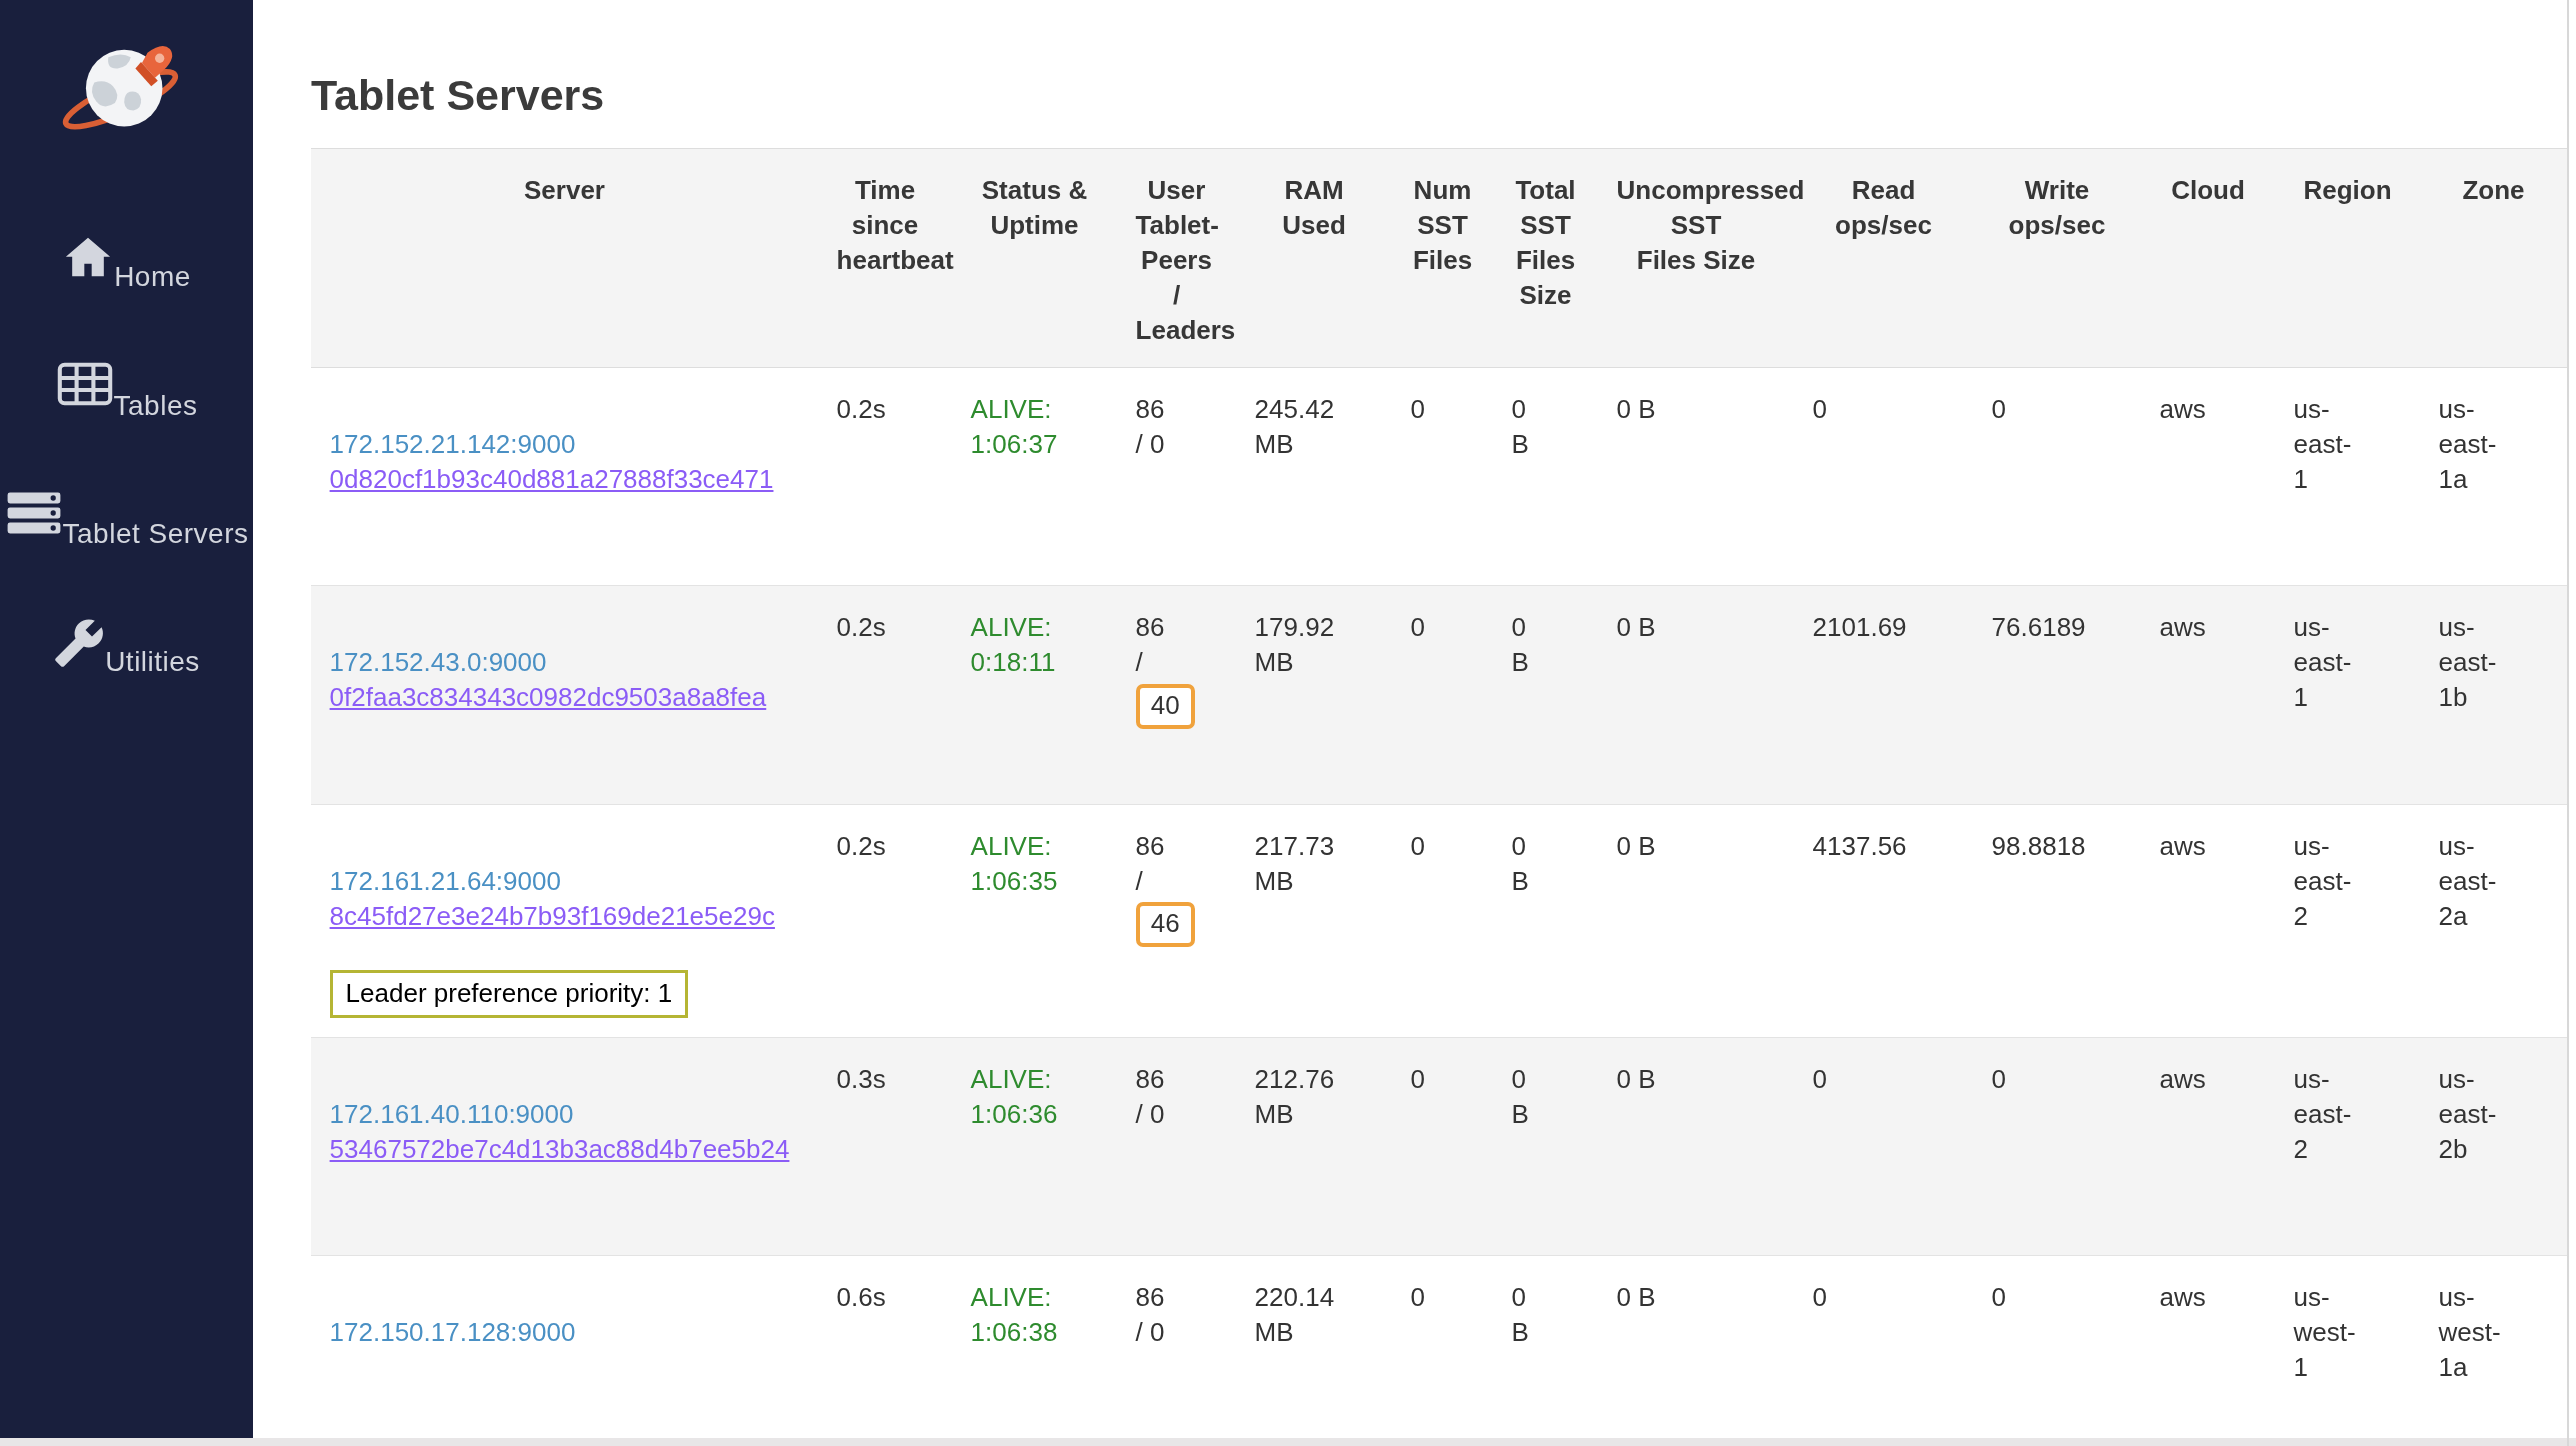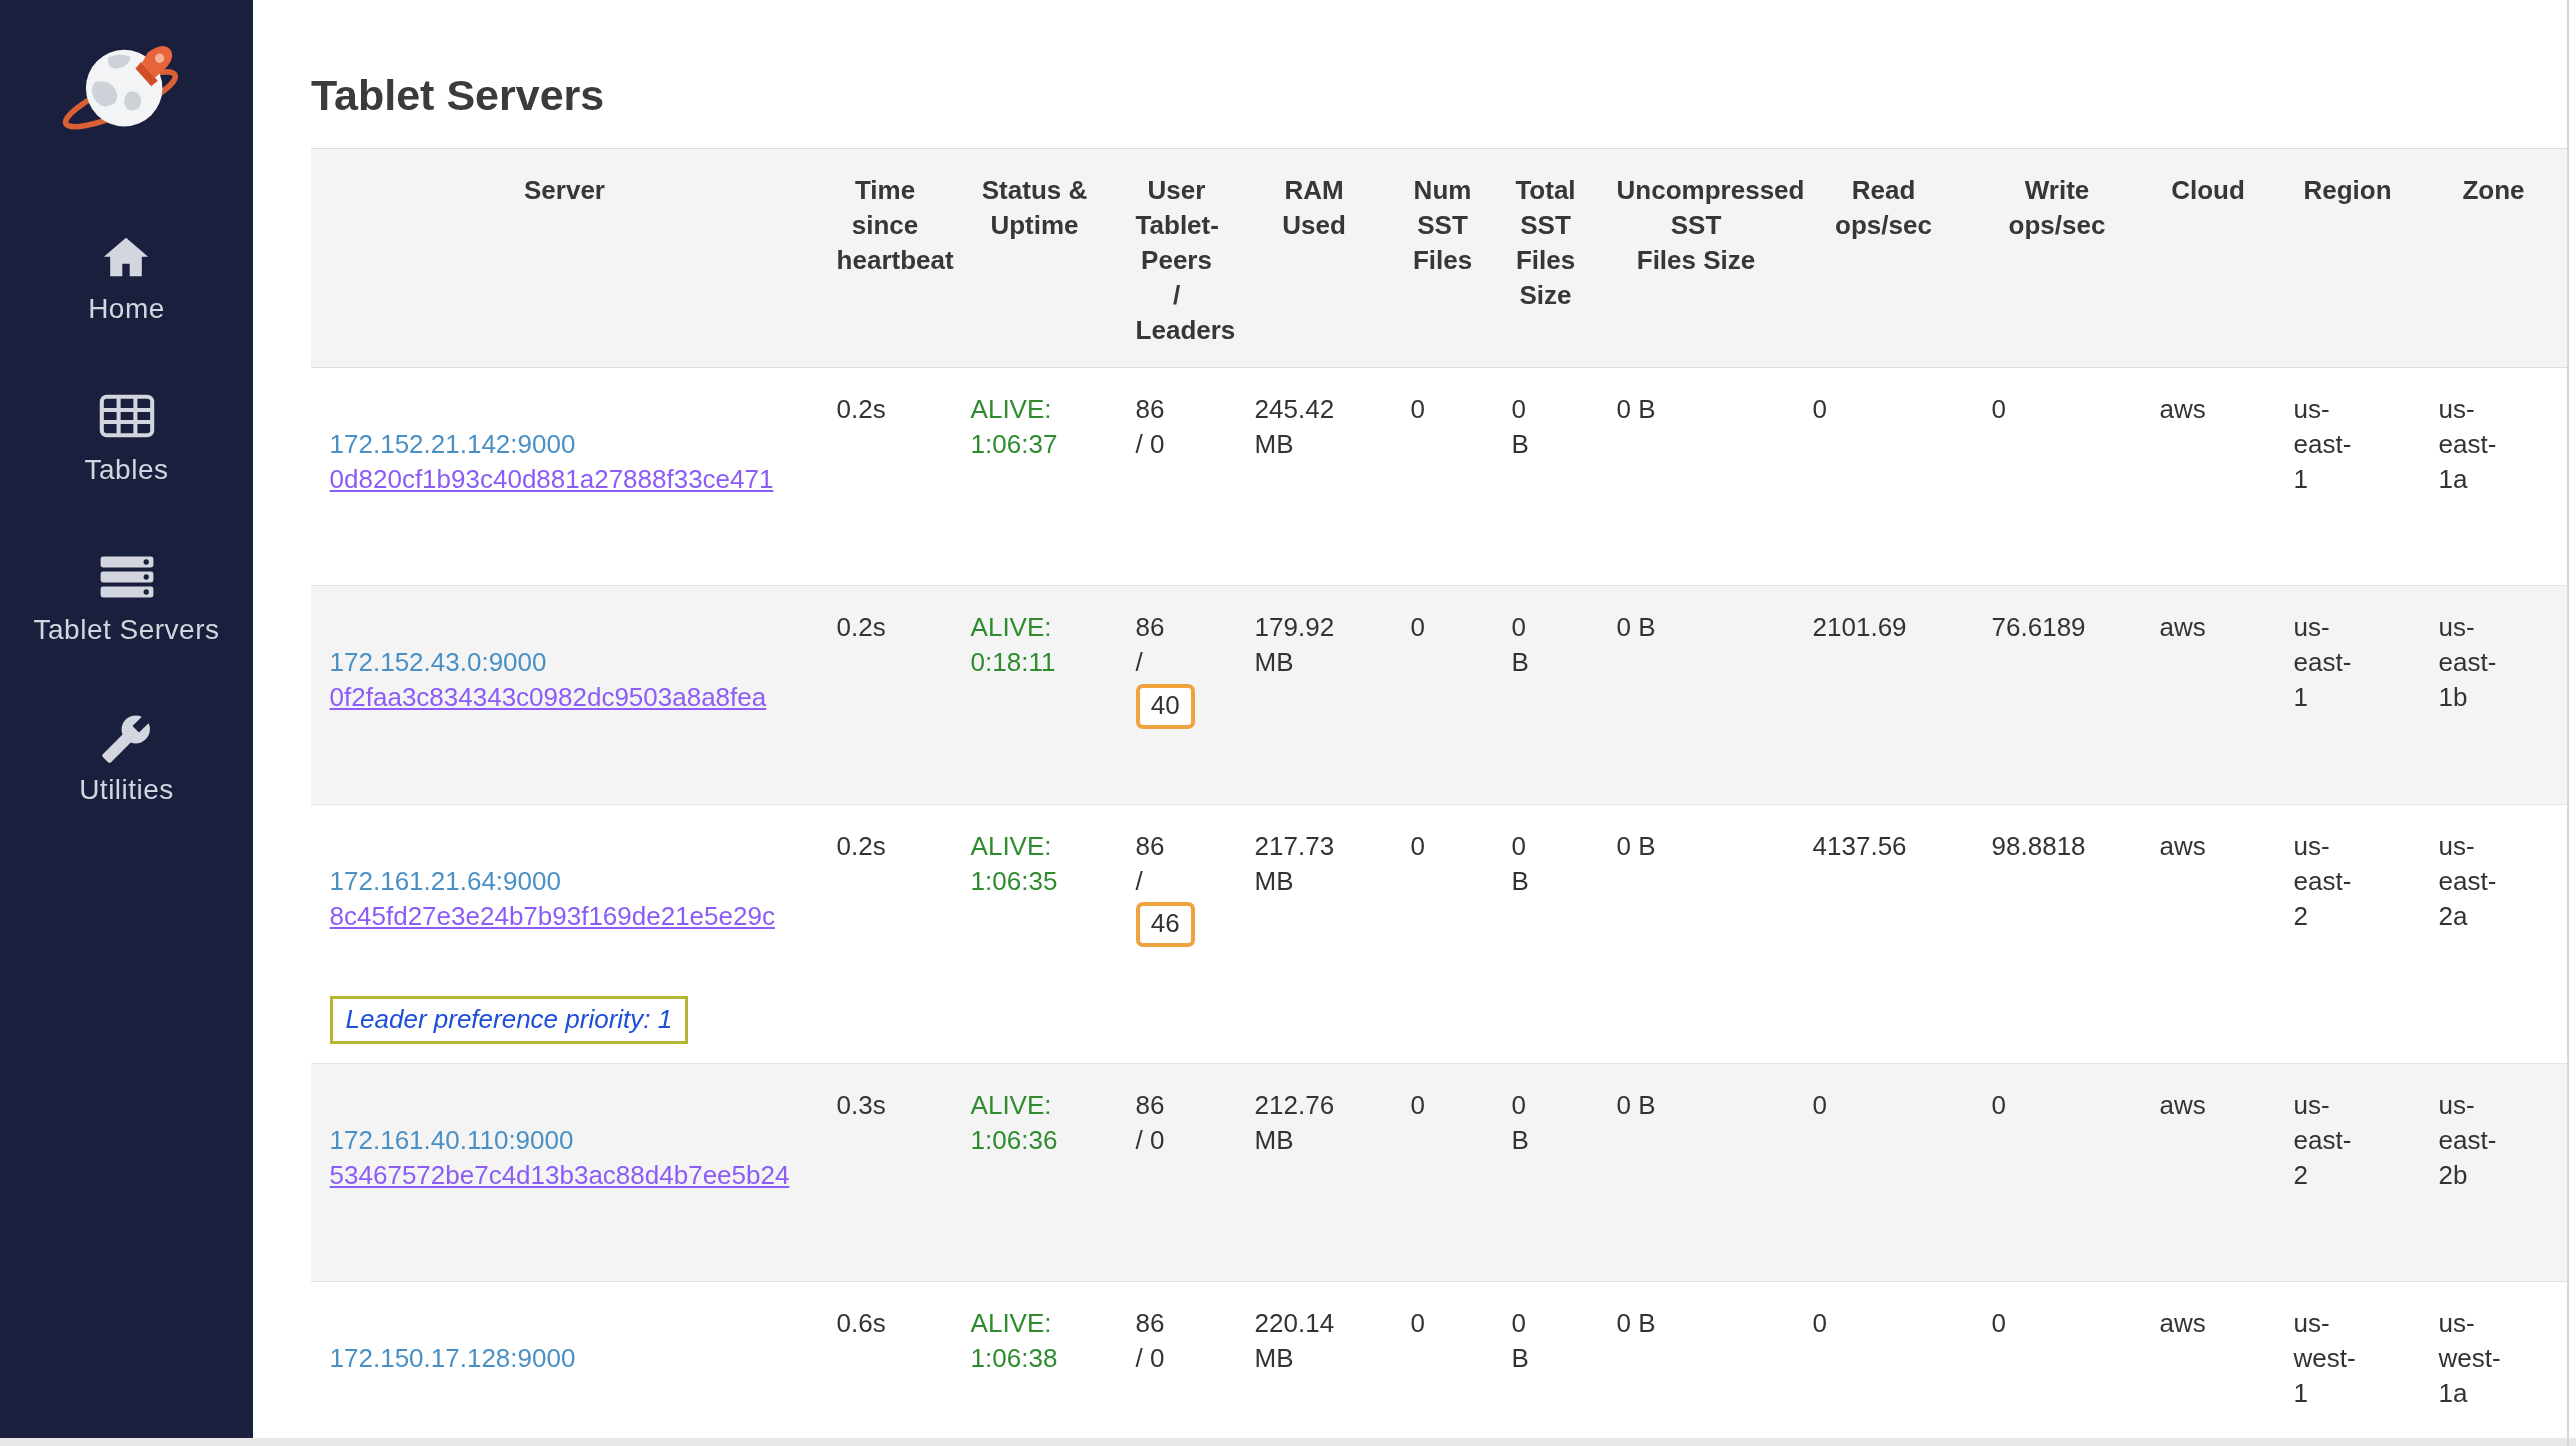--- a/index.html
+++ b/index.html
@@ -18,21 +18,21 @@
   }
   *{margin:0;padding:0;box-sizing:border-box;}
   html,body{width:2576px;height:1446px;overflow:hidden;background:#ffffff;
     font-family:"Liberation Sans","DejaVu Sans",sans-serif;color:var(--cell);}
   #screen{position:relative;width:2576px;height:1446px;background:#fff;}
 
   
   .sidebar{position:absolute;left:0;top:0;width:253px;height:1446px;background:var(--sidebar-bg);
     display:flex;flex-direction:column;align-items:center;}
   .logo{margin-top:34px;margin-bottom:86px;width:140px;height:112px;}
-  .nav-item{display:flex;flex-direction:column;align-items:center;margin-bottom:67px;cursor:pointer;}
+  .nav-item{display:flex;flex-direction:row;align-items:flex-end;margin-bottom:67px;cursor:pointer;}
   .nav-icon{display:block;height:52px;margin-bottom:9.3px;}
   .nav-icon svg{display:block;}
   .nav-label{font-size:28px;color:var(--sidebar-fg);letter-spacing:0.5px;white-space:nowrap;}
 
   
   .main{position:absolute;left:253px;top:0;width:2323px;height:1446px;padding:0 7.4px 0 58px;}
   .page-title{margin-top:71px;font-size:43px;font-weight:600;color:var(--title);}
   .cluster-heading{margin-top:45px;font-size:32px;font-weight:700;color:var(--navy);}
 
   
@@ -44,21 +44,21 @@
   th{background:var(--stripe);text-align:center;font-weight:700;color:#373737;
     vertical-align:top;height:181px;padding:24px 18.6px 18.6px;white-space:pre-line;
     border-bottom:0.9px solid var(--border);}
   td{vertical-align:top;height:186px;padding:24px 18.6px 18.6px;white-space:pre-line;
     border-top:0.9px solid #e3e3e3;}
   tr.striped td{background:var(--stripe);}
   a.server-link{color:var(--link);text-decoration:none;cursor:pointer;text-align:center;}
   .uuid{color:#8b5cf6;text-decoration:underline;}
   .status-cell{color:var(--green);}
   .leader-pref{display:inline-block;border:3.7px solid var(--olive);background:#fff;
-    padding:2.8px 13px 4.7px;margin-top:27px;white-space:nowrap;color:#1d4ed8;font-style:italic;}
+    padding:2.8px 13px 4.7px;margin-top:1px;white-space:nowrap;color:#000000;}
   .leader-box{display:inline-block;border:4.7px solid var(--orange);background:#fff;
     padding:0 11.2px 1.9px;margin-top:3.7px;min-width:34px;text-align:right;border-radius:7px;}
 
   
   .bottom-strip{position:absolute;left:0;right:0;bottom:0;height:8.4px;background:#e8e6e7;z-index:5;}
   .right-edge{position:absolute;top:0;bottom:0;right:7.4px;width:1.9px;background:#d8d8d8;z-index:5;}
 </style>
 </head>
 <body>
 

